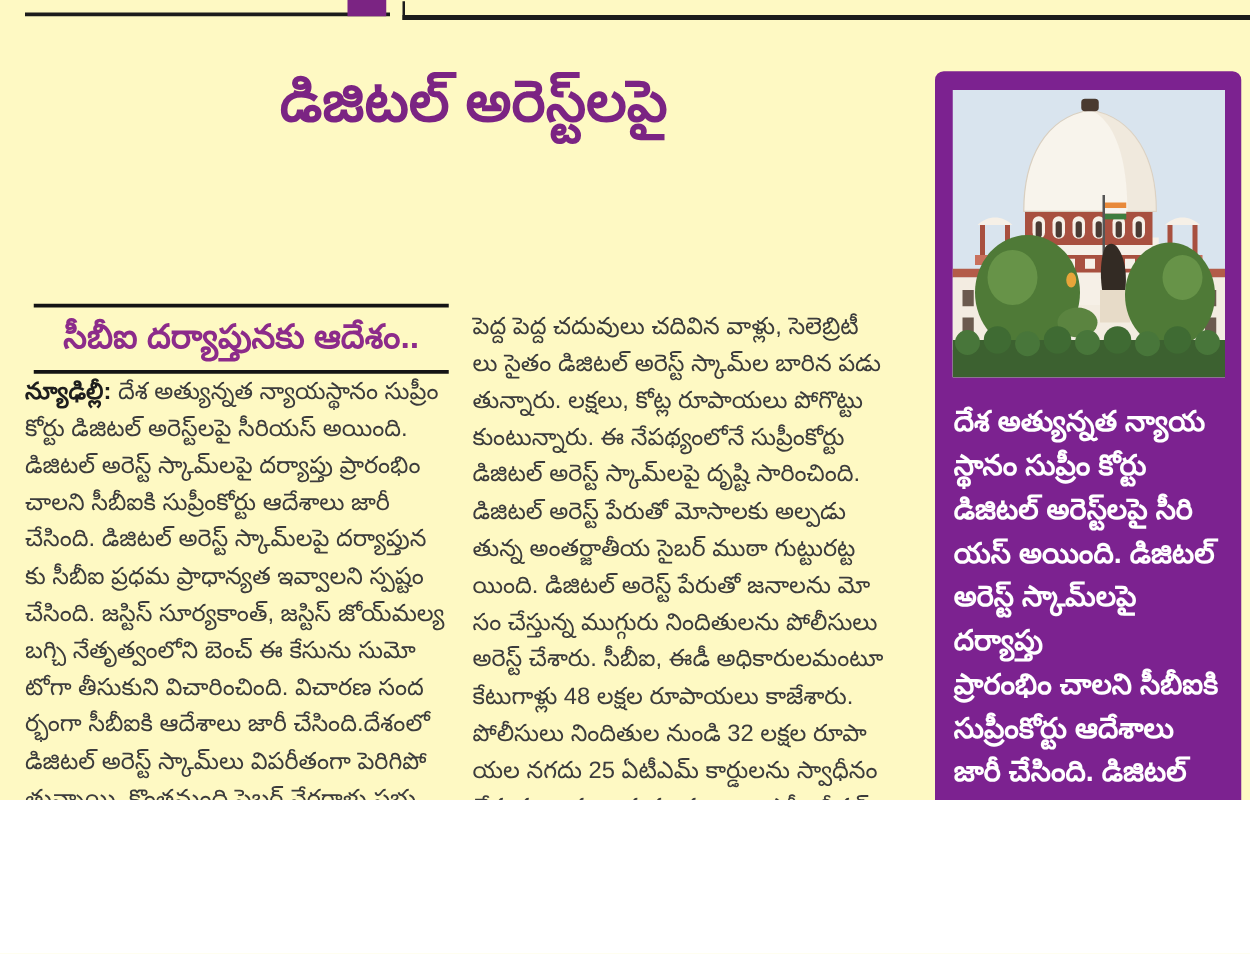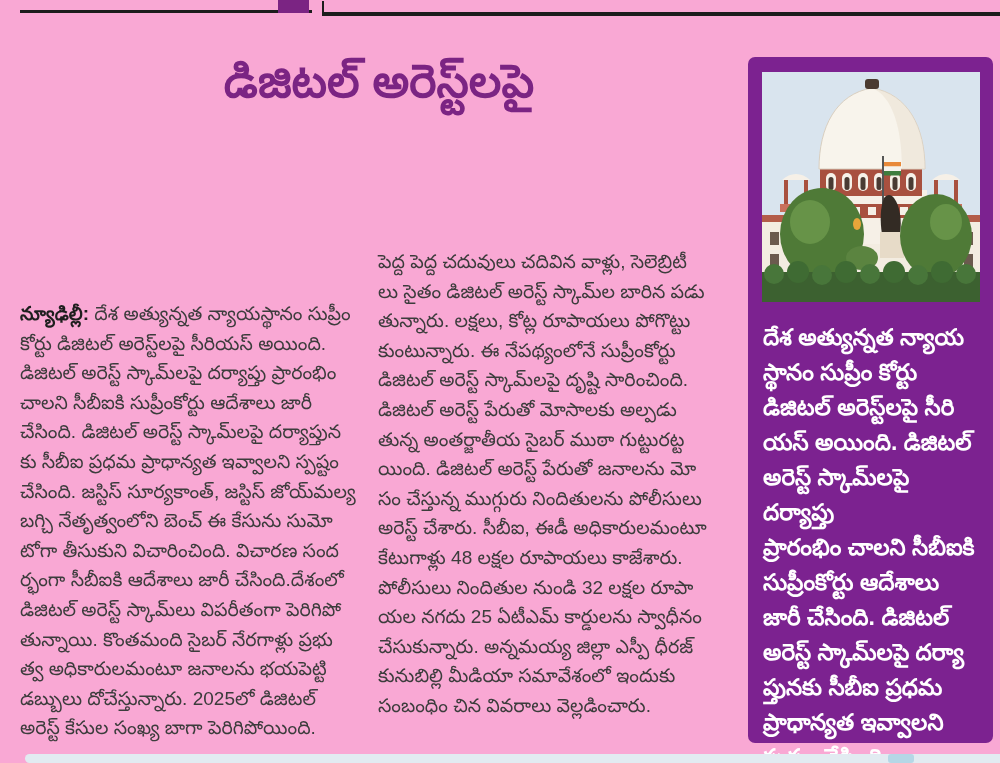--- a/index.html
+++ b/index.html
@@ -1,16 +1,16 @@
 <!DOCTYPE html>
 <html><head>
 <meta charset="utf-8">
 <style>
   html,body{margin:0;padding:0;background:#fff;}
-  .page{position:relative;width:1000px;height:763px;background:#f9a8d4;overflow:hidden;
+  .page{position:relative;width:1000px;height:640px;background:#fef9c3;overflow:hidden;
         font-family:"Liberation Sans",sans-serif;}
   
   .rule-left{position:absolute;left:20px;top:10px;width:292px;height:3px;background:#1c1c1c;}
   .purple-block{position:absolute;left:278px;top:0;width:31px;height:13px;background:#7b2483;}
   .rule-tick{position:absolute;left:322px;top:1px;width:2px;height:15px;background:#1c1c1c;}
   .rule-right{position:absolute;left:322px;top:12px;width:678px;height:4px;background:#1c1c1c;}
   
   .headline{position:absolute;left:20px;top:48px;width:718px;text-align:center;color:#7b2483;}
   .headline-l1{font-size:46px;font-weight:bold;line-height:66px;}
   .headline-l2{font-size:66px;font-weight:bold;line-height:96px;letter-spacing:1px;}
@@ -41,20 +41,23 @@
 
   <div class="rule-left"></div>
   <div class="purple-block"></div>
   <div class="rule-tick"></div>
   <div class="rule-right"></div>
 
   <div class="headline">
     <div class="headline-l1">డిజిటల్ అరెస్ట్‌లపై</div>
   </div>
 
+  <div class="subhead">
+    <div class="subhead-text">సీబీఐ దర్యాప్తునకు ఆదేశం..</div>
+  </div>
 
   <div class="col col1">
     <span class="dateline">న్యూఢిల్లీ:</span>
     <span class="pre">దేశ అత్యున్నత న్యాయస్థానం సుప్రీం
 కోర్టు డిజిటల్ అరెస్ట్‌లపై సీరియస్ అయింది.
 డిజిటల్ అరెస్ట్ స్కామ్‌లపై దర్యాప్తు ప్రారంభిం
 చాలని సీబీఐకి సుప్రీంకోర్టు ఆదేశాలు జారీ
 చేసింది. డిజిటల్ అరెస్ట్ స్కామ్‌లపై దర్యాప్తున
 కు సీబీఐ ప్రధమ ప్రాధాన్యత ఇవ్వాలని స్పష్టం
 చేసింది. జస్టిస్ సూర్యకాంత్, జస్టిస్ జోయ్‌మల్య

